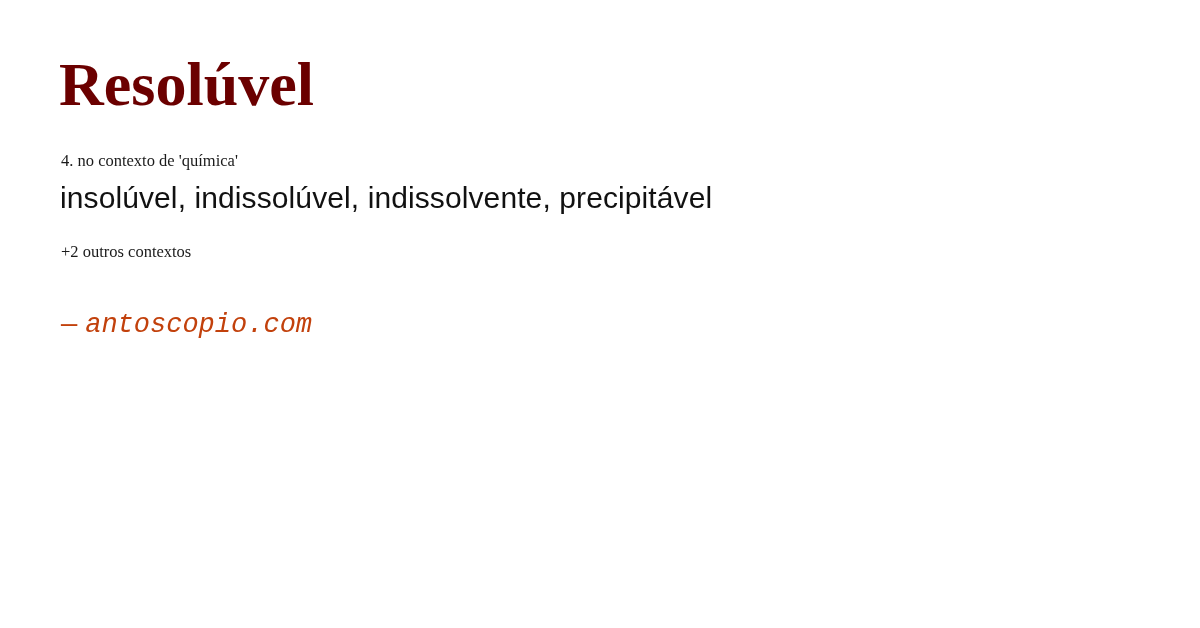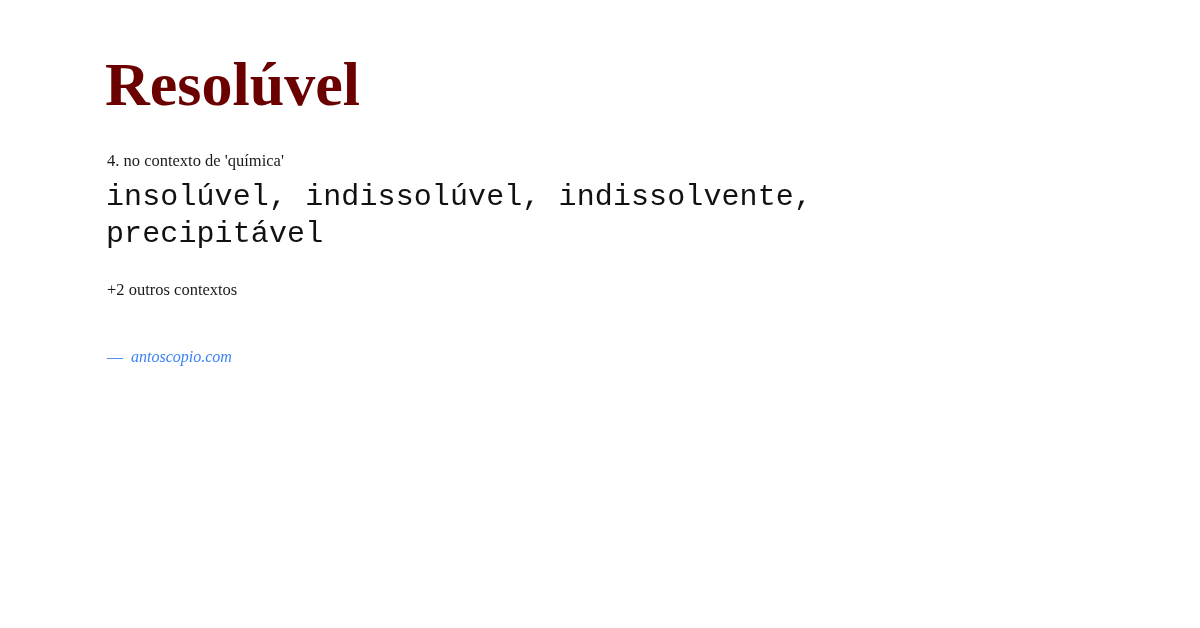--- a/index.html
+++ b/index.html
@@ -11,21 +11,21 @@
     height: 628px;
     background: #ffffff;
     font-family: "Liberation Serif", serif;
     overflow: hidden;
   }
   .page {
     position: relative;
     width: 1020px;
     height: 628px;
     box-sizing: border-box;
-    padding: 52px 100px 0 105px;
+    padding: 52px 100px 0 59px;
   }
   .headword {
     font-family: "Liberation Serif", serif;
     font-weight: bold;
     font-size: 62px;
     line-height: 1.05;
     color: #6b0000;
     letter-spacing: 0px;
     margin: 0;
     padding: 0;
@@ -46,38 +46,38 @@
     margin-bottom: 22px;
   }
   .sense-context {
     font-family: "Liberation Serif", serif;
     font-size: 16.5px;
     color: #1a1a1a;
     margin: 0 0 2px 2px;
     line-height: 1.2;
   }
   .sense-words {
-    font-family: Liberation Mono, monospace;
+    font-family: Liberation Sans, sans-serif;
     font-size: 30px;
     color: #111111;
     margin: 8px 0 0 1px;
     line-height: 1.25;
     letter-spacing: 0.1px;
   }
   .more-contexts {
     font-family: "Liberation Serif", serif;
     font-size: 16.5px;
     color: #1a1a1a;
     margin: 26px 0 0 2px;
   }
   .source {
-    font-family: Liberation Serif, serif;
+    font-family: Liberation Mono, monospace;
     font-style: italic;
-    font-size: 16px;
-    color: #3b82f6;
+    font-size: 27px;
+    color: #c2410c;
     margin: 48px 0 0 2px;
   }
   .source .dash {
     font-style: normal;
     padding-right: 8px;
   }
 </style>
 </head>
 <body>
 

